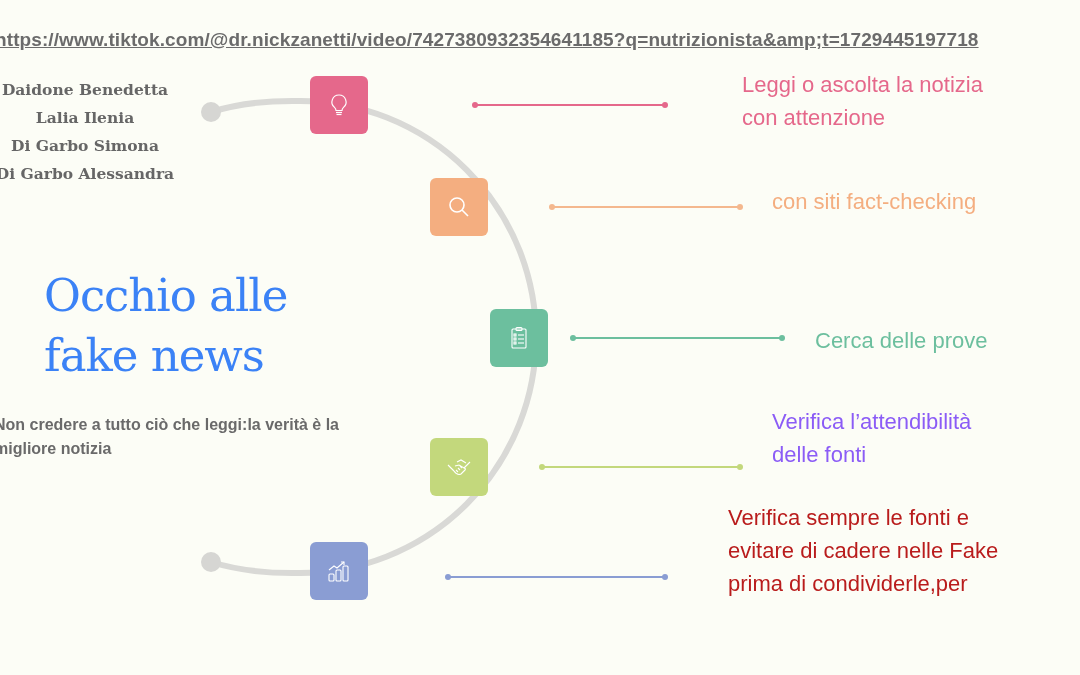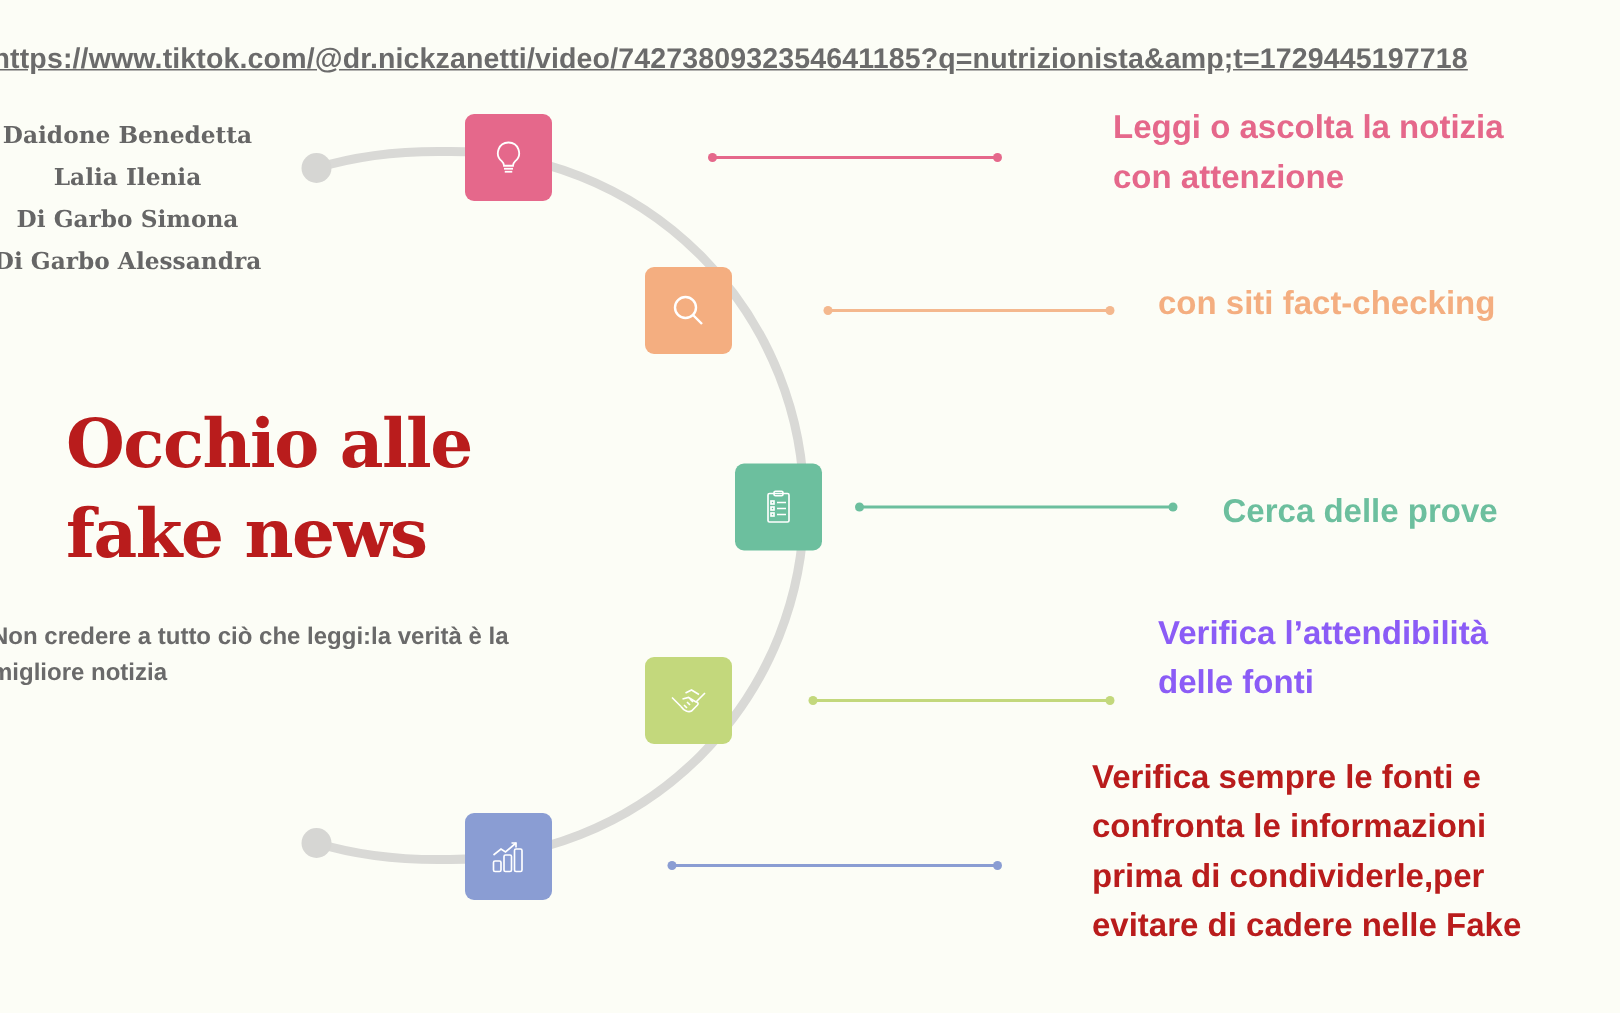--- a/index.html
+++ b/index.html
@@ -16,22 +16,22 @@
   }
   .authors {
     position:absolute; left:-10px; top:76px; width:190px;
     text-align:center;
     font-family:"DejaVu Serif", serif; font-weight:bold;
     font-size:15.5px; line-height:28px; color:#666;
   }
   .authors div { white-space:nowrap; }
   .title {
     position:absolute; left:44px; top:266px;
-    font-family:"DejaVu Serif", serif; font-weight:bold;
-    font-size:45px; line-height:60px; color:#b91c1c; letter-spacing:-1px;
+    font-family:"DejaVu Serif", serif; font-weight:normal;
+    font-size:45px; line-height:60px; color:#3b82f6; letter-spacing:-1px;
   }
   .subtitle {
     position:absolute; left:-6px; top:413px; width:380px;
     font-family:"Liberation Sans", sans-serif; font-weight:bold;
     font-size:16px; line-height:24px; color:#6a6a6a;
   }
   svg.arc { position:absolute; left:0; top:0; }
   .tile {
     position:absolute; width:58px; height:58px; border-radius:6px;
     display:flex; align-items:center; justify-content:center;
@@ -39,21 +39,21 @@
   .tile svg { width:30px; height:30px; }
   .connector { position:absolute; height:2px; }
   .connector::before, .connector::after {
     content:""; position:absolute; top:-2px; width:6px; height:6px;
     border-radius:50%; background:inherit;
   }
   .connector::before { left:-3px; }
   .connector::after { right:-3px; }
   .step {
     position:absolute; font-family:"Liberation Sans", sans-serif;
-    font-weight:bold; font-size:22px; line-height:33px; white-space:nowrap;
+    font-weight:normal; font-size:22px; line-height:33px; white-space:nowrap;
   }
 </style>
 </head>
 <body>
 
 <div class="url">https://www.tiktok.com/@dr.nickzanetti/video/7427380932354641185?q=nutrizionista&amp;amp;t=1729445197718</div>
 
 <div class="authors">
   <div>Daidone Benedetta</div>
   <div>Lalia Ilenia</div>
@@ -140,16 +140,15 @@
   <div>Cerca delle prove</div>
 </div>
 
 <div class="step" style="left:772px; top:405px; color:#8b5cf6;">
   <div>Verifica l’attendibilità</div>
   <div>delle fonti</div>
 </div>
 
 <div class="step" style="left:728px; top:501px; color:#b91c1c;">
   <div>Verifica sempre le fonti e</div>
-  <div>confronta le informazioni</div>
+  <div>evitare di cadere nelle Fake</div>
   <div>prima di condividerle,per</div>
-  <div>evitare di cadere nelle Fake</div>
 </div>
 
 </body></html>

